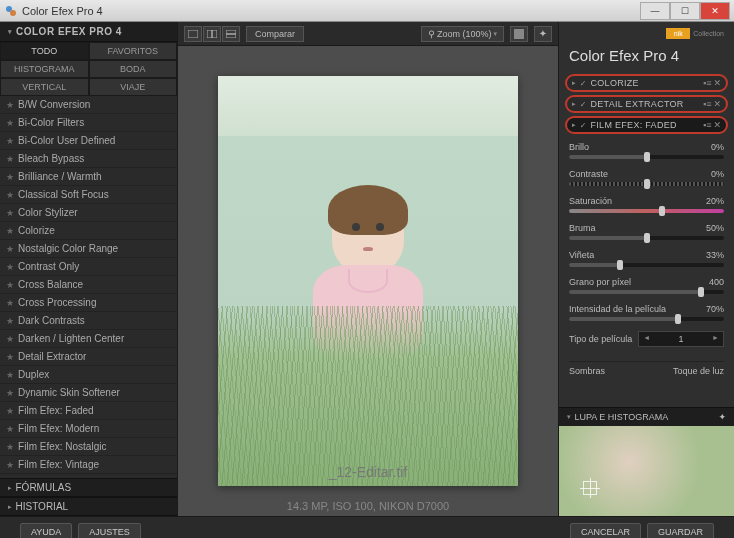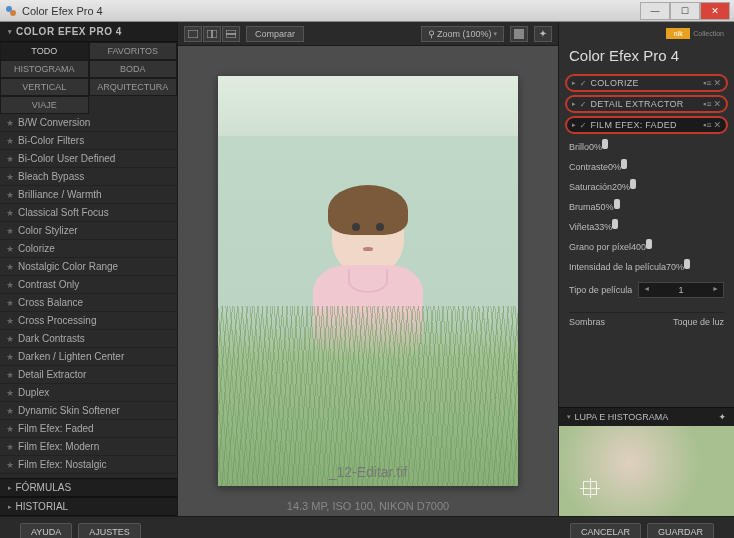--- a/index.html
+++ b/index.html
@@ -53,21 +53,21 @@
 .brand .col{font-size:7px;color:#888}
 .rtitle{padding:2px 10px 10px;font-size:15px;color:#ddd;font-weight:300}
 .rtitle b{font-weight:400}
 .layers{padding:0 6px;display:flex;flex-direction:column;gap:3px}
 .layer{border:2px solid #c0392b;border-radius:9px;padding:2px 5px;display:flex;align-items:center;gap:3px;background:#2a2a2a;cursor:pointer}
 .layer.act{background:#1a1a1a}
 .lchk{width:9px;height:9px;color:#999;font-size:8px;display:flex;align-items:center;justify-content:center}
 .ltxt{flex:1;font-size:9px;letter-spacing:.3px}
 .lctrl{color:#888;font-size:9px;display:flex;gap:2px}
 .params{padding:8px 10px;flex:1;overflow:auto;display:flex;flex-direction:column;gap:10px}
-.param{display:flex;flex-direction:row;gap:3px}
+.param{display:flex;flex-direction:column;gap:3px}
 .prow{display:flex;justify-content:space-between;font-size:9px}
 .slider{height:4px;background:#1a1a1a;border-radius:2px;position:relative}
 .sfill{position:absolute;height:100%;background:#555;border-radius:2px}
 .sdash{position:absolute;height:100%;width:100%;background:repeating-linear-gradient(90deg,#555 0 2px,transparent 2px 4px);border-radius:2px}
 .sgrad{position:absolute;height:100%;width:100%;background:linear-gradient(90deg,#888,#c06060,#c040a0);border-radius:2px}
 .shandle{position:absolute;top:-3px;width:6px;height:10px;background:#ccc;border-radius:2px;transform:translateX(-50%)}
 .typerow{display:flex;align-items:center;gap:6px;font-size:9px}
 .typeval{flex:1;background:#1a1a1a;padding:2px 16px;text-align:center;position:relative;border:1px solid #444}
 .typeval::before{content:"◄";position:absolute;left:4px;font-size:7px;color:#888}
 .typeval::after{content:"►";position:absolute;right:4px;font-size:7px;color:#888}
@@ -106,21 +106,20 @@
     <div class="lhdr">
         <span class="tri">▾</span>
         <span>COLOR EFEX PRO 4</span>
       </div>
     <div class="cats" id="cats">
         <div class="cat act">TODO</div>
         <div class="cat">FAVORITOS</div>
         <div class="cat">HISTOGRAMA</div>
         <div class="cat">BODA</div>
         <div class="cat">VERTICAL</div>
-        <div class="cat">ARQUITECTURA</div>
         <div class="cat">VIAJE</div>
       </div>
     <div class="flist" id="flist">
         <div class="fitem">
           <span class="star">★</span>
           <span>B/W Conversion</span>
         </div>
         <div class="fitem">
           <span class="star">★</span>
           <span>Bi-Color Filters</span>

